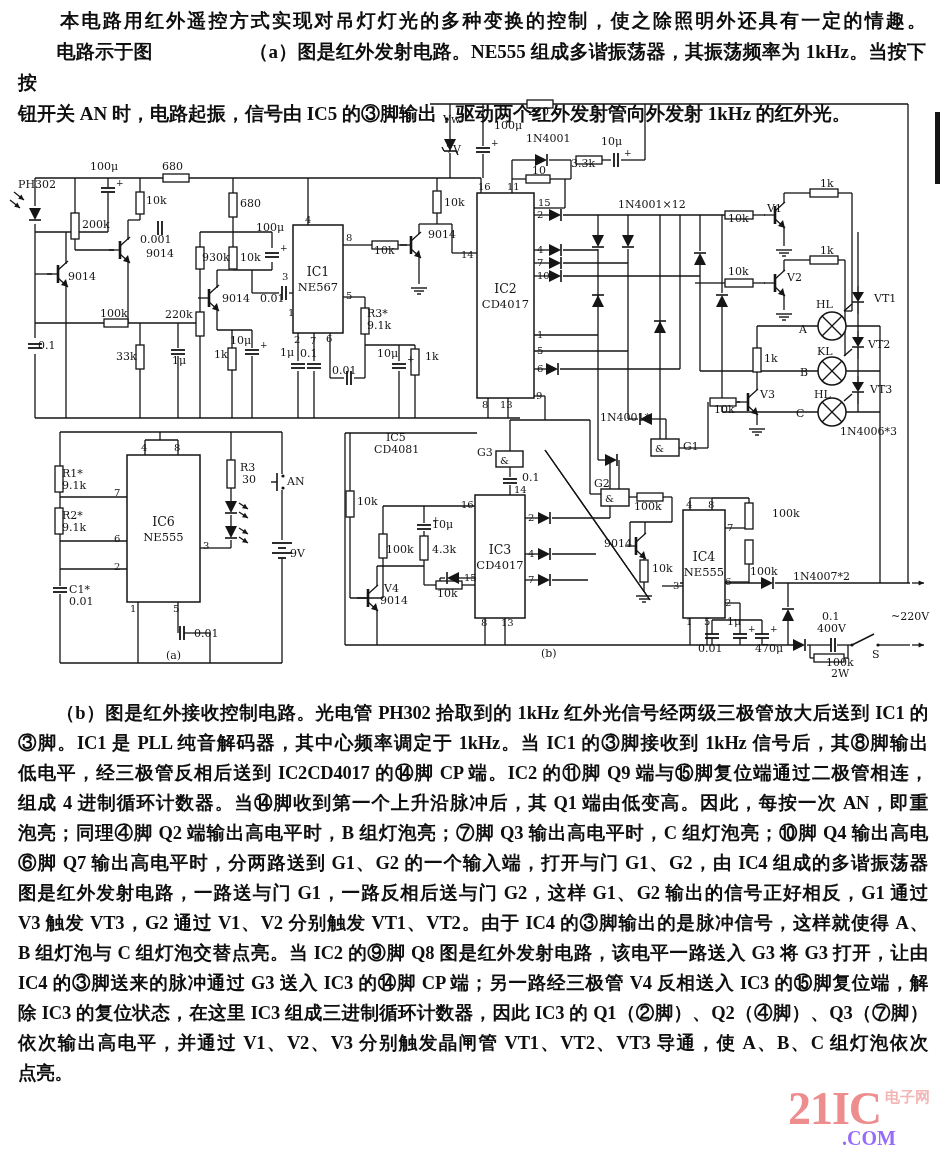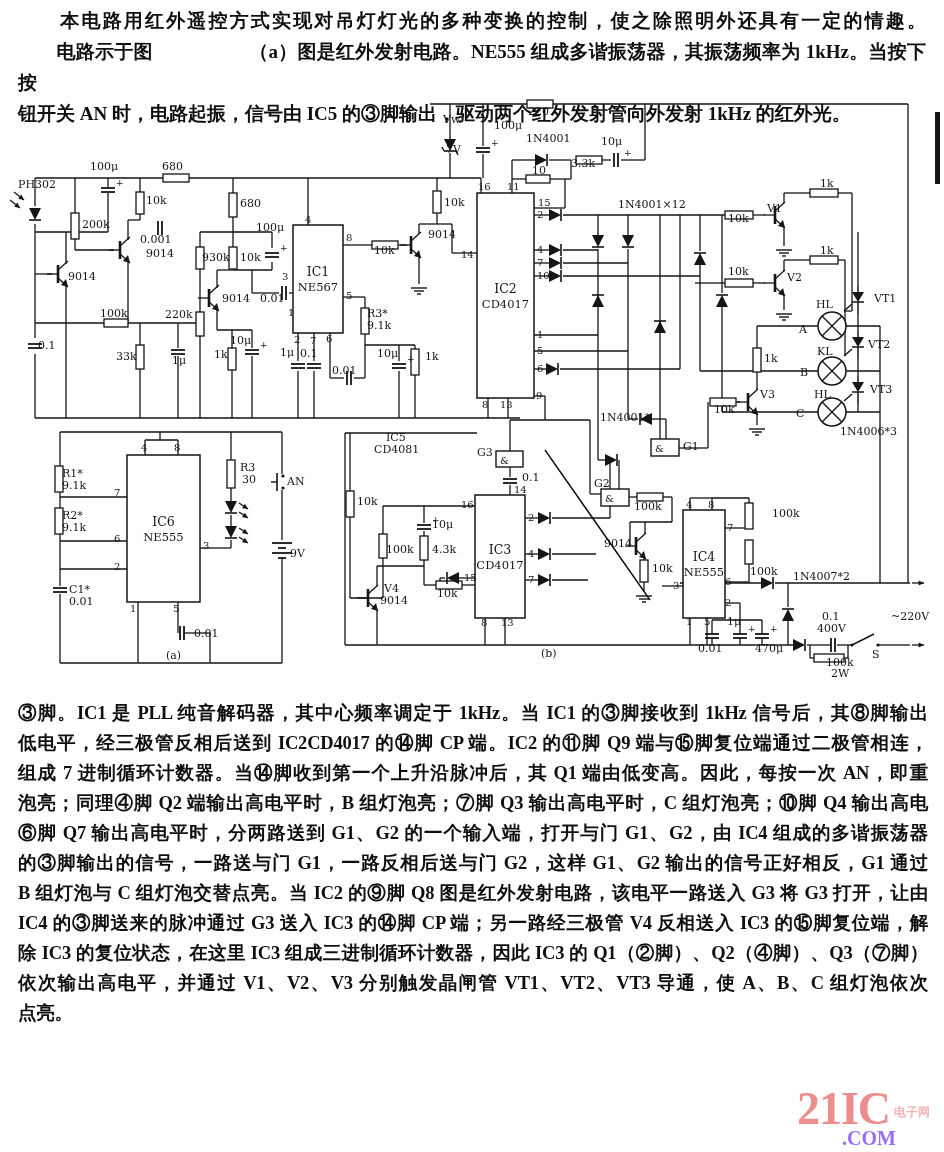--- a/index.html
+++ b/index.html
@@ -8,21 +8,21 @@
   .toptext{position:absolute;left:18px;top:5px;width:908px}
   .toptext .tl{font-size:19px;line-height:31px;font-weight:bold;white-space:normal}
   .bottomtext{position:absolute;left:18px;top:698px;width:910px}
   .bottomtext .tl{font-size:18.5px;line-height:30px;font-weight:bold;letter-spacing:-0.2px}
   .tl.j{text-align:justify;text-align-last:justify}
   #schem{position:absolute;left:0;top:95px}
   #schem text{font-family:"DejaVu Serif",serif}
   .watermark{position:absolute;right:14px;bottom:4px;text-align:right;line-height:1;opacity:.9}
   .wm-row{display:flex;align-items:flex-start;justify-content:flex-start}
   .wm-brand{font-size:46px;font-weight:bold;letter-spacing:-1px}
-  .wm-tag{font-size:12px;font-weight:bold;margin:20px 0 0 4px}
+  .wm-tag{font-size:15px;font-weight:bold;margin:4px 0 0 4px}
   .wm-suffix{display:block;font-size:20px;font-weight:bold;margin-top:-4px;padding-right:34px}
 </style>
 </head>
 <body>
 
 <div class="page">
   <div class="toptext">
       <div class="tl j">　　本电路用红外遥控方式实现对吊灯灯光的多种变换的控制，使之除照明外还具有一定的情趣。</div>
       <div class="tl j">　　电路示于图　　　　　（a）图是红外发射电路。NE555 组成多谐振荡器，其振荡频率为 1kHz。当按下按</div>
       <div class="tl">钮开关 AN 时，电路起振，信号由 IC5 的③脚输出，驱动两个红外发射管向外发射 1kHz 的红外光。</div>
@@ -757,26 +757,28 @@
       <text x="203" y="549" font-size="10" fill="#151515">3</text>
       <text x="130" y="612" font-size="10" fill="#151515">1</text>
       <text x="173" y="612" font-size="10" fill="#151515">5</text>
       <text x="194" y="637" font-size="11" fill="#151515">0.01</text>
       <text x="166" y="659" font-size="11" fill="#151515">(a)</text>
       <text x="655" y="452" font-size="10" fill="#151515">&amp;</text>
       <text x="605" y="502" font-size="10" fill="#151515">&amp;</text>
       <text x="500" y="464" font-size="10" fill="#151515">&amp;</text>
     </svg>
   <div class="bottomtext">
+      <div class="tl j">　　（b）图是红外接收控制电路。光电管 PH302 拾取到的 1kHz 红外光信号经两级三极管放大后送到 IC1 的</div>
       <div class="tl j">③脚。IC1 是 PLL 纯音解码器，其中心频率调定于 1kHz。当 IC1 的③脚接收到 1kHz 信号后，其⑧脚输出</div>
       <div class="tl j">低电平，经三极管反相后送到 IC2CD4017 的⑭脚 CP 端。IC2 的⑪脚 Q9 端与⑮脚复位端通过二极管相连，</div>
-      <div class="tl j">组成 7 进制循环计数器。当⑭脚收到第一个上升沿脉冲后，其 Q1 端由低变高。因此，每按一次 AN，即重</div>
+      <div class="tl j">组成 4 进制循环计数器。当⑭脚收到第一个上升沿脉冲后，其 Q1 端由低变高。因此，每按一次 AN，即重</div>
       <div class="tl j">泡亮；同理④脚 Q2 端输出高电平时，B 组灯泡亮；⑦脚 Q3 输出高电平时，C 组灯泡亮；⑩脚 Q4 输出高电</div>
       <div class="tl j">⑥脚 Q7 输出高电平时，分两路送到 G1、G2 的一个输入端，打开与门 G1、G2，由 IC4 组成的多谐振荡器</div>
-      <div class="tl j">的③脚输出的信号，一路送与门 G1，一路反相后送与门 G2，这样 G1、G2 输出的信号正好相反，G1 通过</div>
+      <div class="tl j">图是红外发射电路，一路送与门 G1，一路反相后送与门 G2，这样 G1、G2 输出的信号正好相反，G1 通过</div>
+      <div class="tl j">V3 触发 VT3，G2 通过 V1、V2 分别触发 VT1、VT2。由于 IC4 的③脚输出的是脉冲信号，这样就使得 A、</div>
       <div class="tl j">B 组灯泡与 C 组灯泡交替点亮。当 IC2 的⑨脚 Q8 图是红外发射电路，该电平一路送入 G3 将 G3 打开，让由</div>
       <div class="tl j">IC4 的③脚送来的脉冲通过 G3 送入 IC3 的⑭脚 CP 端；另一路经三极管 V4 反相送入 IC3 的⑮脚复位端，解</div>
       <div class="tl j">除 IC3 的复位状态，在这里 IC3 组成三进制循环计数器，因此 IC3 的 Q1（②脚）、Q2（④脚）、Q3（⑦脚）</div>
       <div class="tl j">依次输出高电平，并通过 V1、V2、V3 分别触发晶闸管 VT1、VT2、VT3 导通，使 A、B、C 组灯泡依次</div>
       <div class="tl">点亮。</div>
     </div>
   <div class="watermark">
     <div class="wm-row">
       <span class="wm-brand" style="color: rgb(236, 129, 129);">21IC</span>
       <span class="wm-tag" style="color: rgb(242, 174, 173);">电子网</span>

